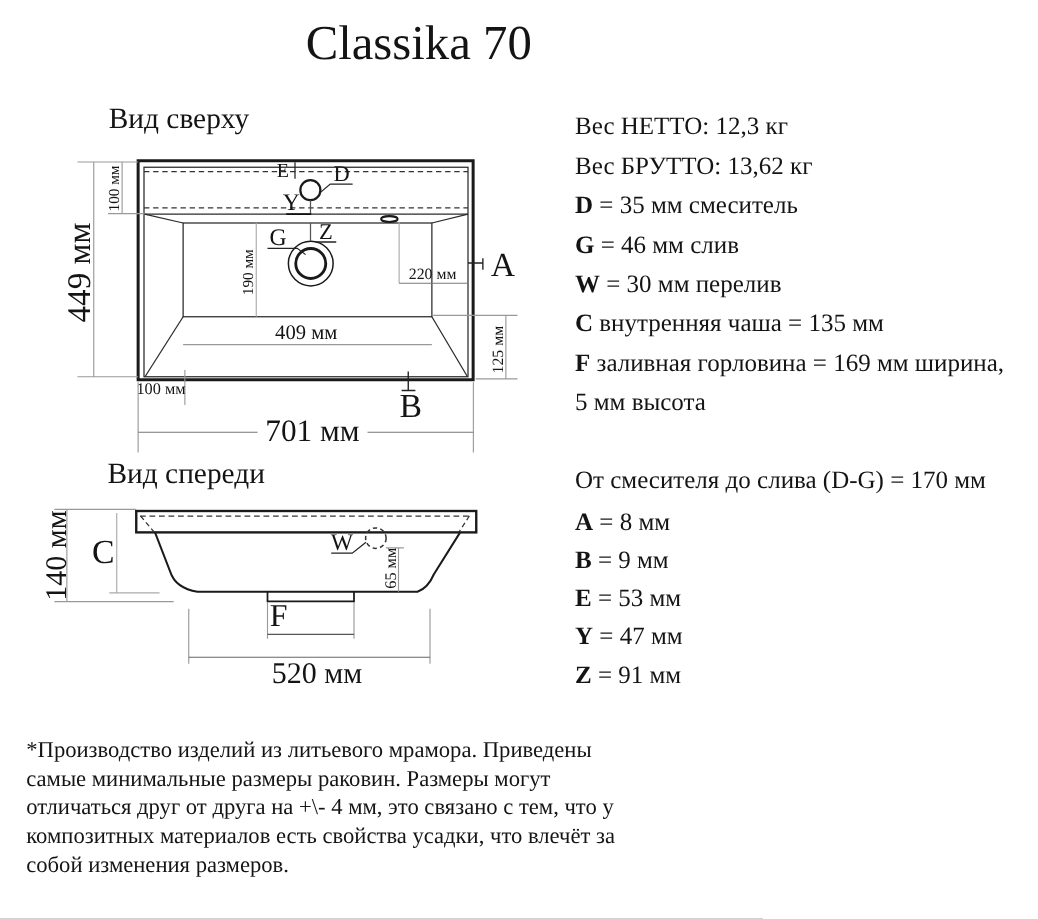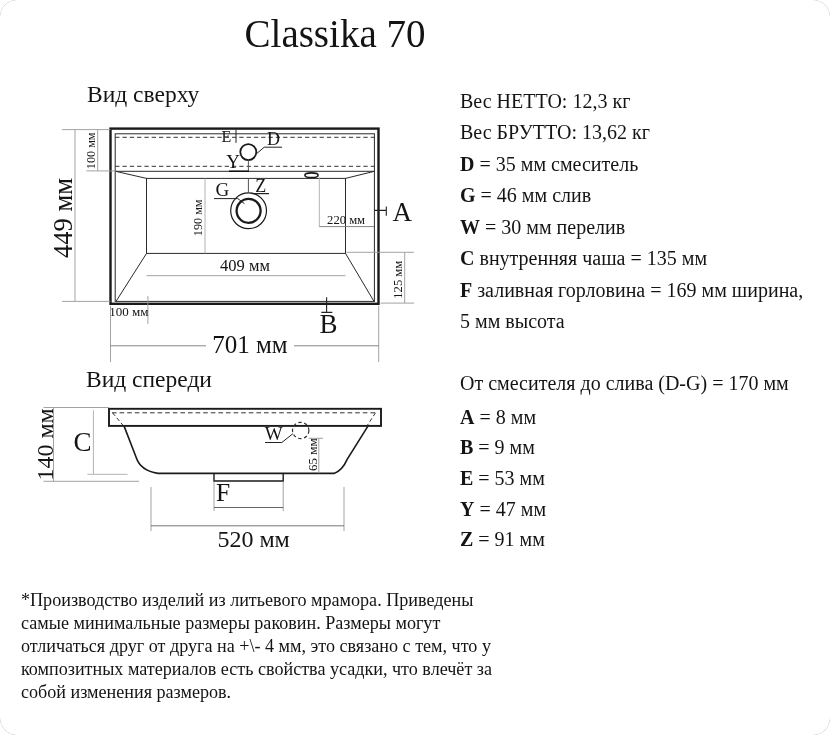--- a/index.html
+++ b/index.html
@@ -1,16 +1,16 @@
 <!DOCTYPE html>
 <html><head>
 <meta charset="utf-8">
 <style>
 html,body{margin:0;padding:0;background:#ffffff;}
-#page{position:relative;width:830px;height:735px;background:#737373;overflow:hidden;border-radius:17px;}
+#page{position:relative;width:830px;height:735px;background:#737373;overflow:hidden;}
 text{font-family:"Liberation Serif", serif;fill:#141414;}
 </style>
 </head>
 <body>
 <div id="page">
 <svg width="830" height="735" viewBox="0 0 830 735" xmlns="http://www.w3.org/2000/svg">
 
 <rect x="0" y="0" width="830" height="735" fill="#ffffff"></rect>
 
 <text x="335" y="47.3" font-size="39" text-anchor="middle">Classika 70</text>

